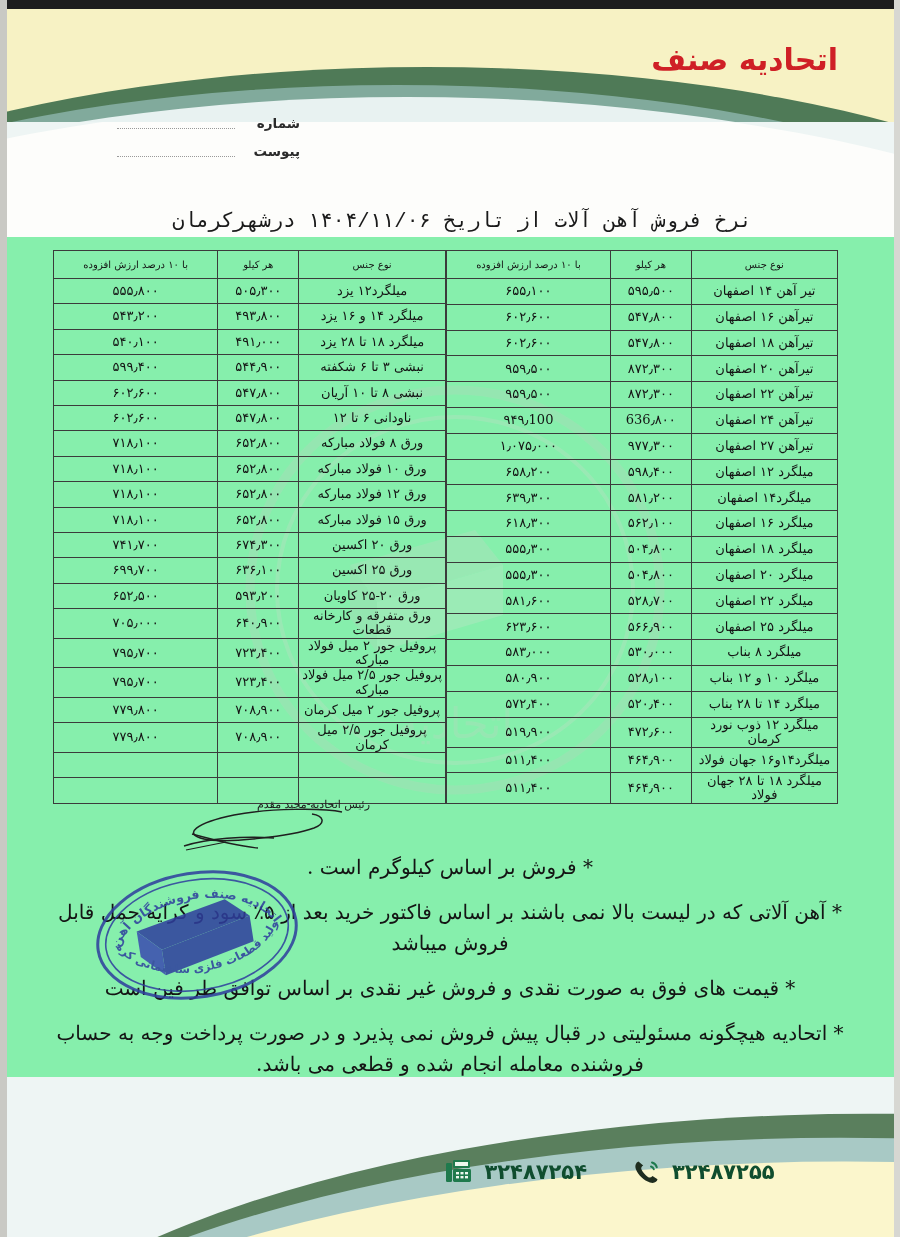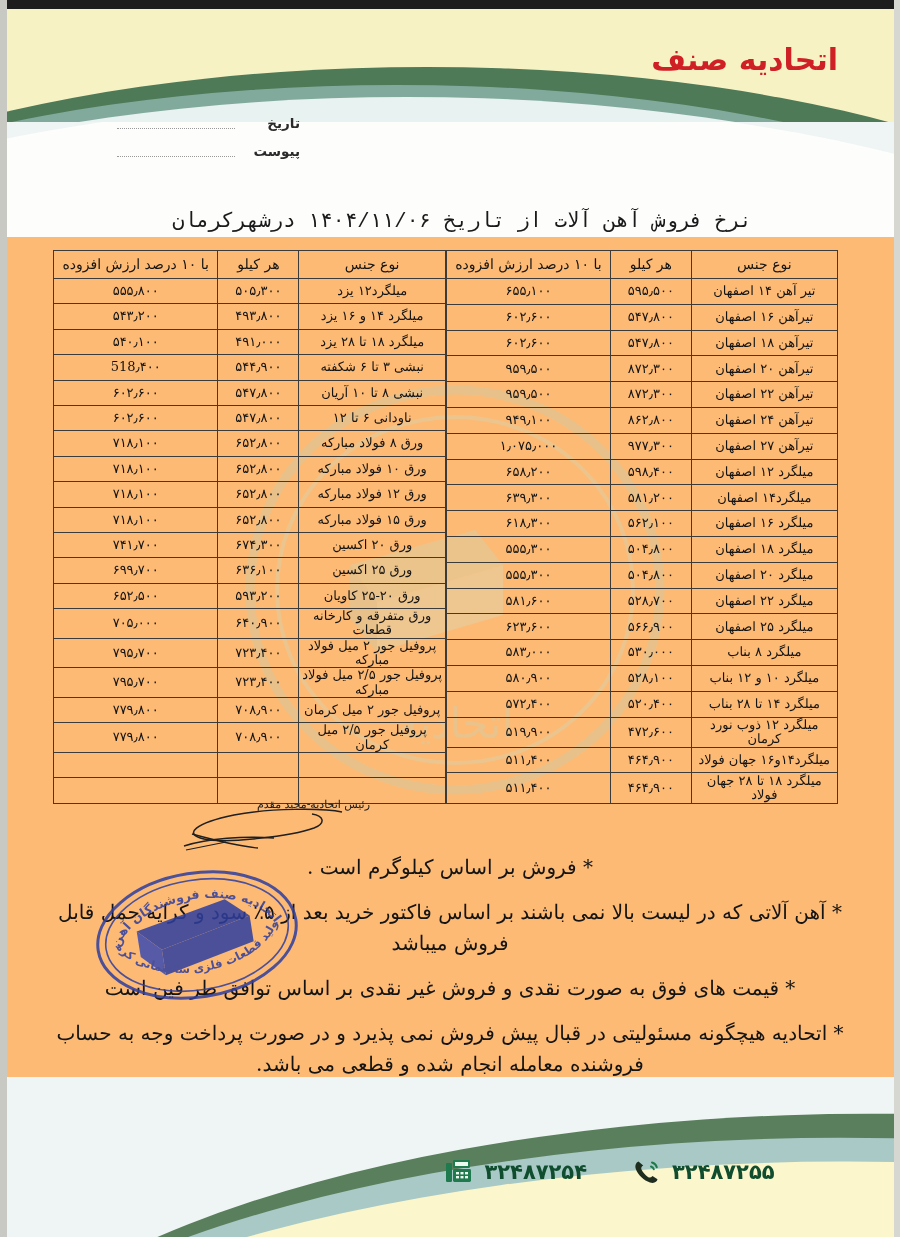--- a/index.html
+++ b/index.html
@@ -5,21 +5,21 @@
   html, body {
     margin: 0;
     padding: 0;
     background: #b9b9b9;
   }
   .page {
     position: relative;
     width: 900px;
     height: 1237px;
     margin: 0 auto;
-    background: #fdba74;
+    background: #86efac;
     overflow: hidden;
     font-family: "DejaVu Sans", "Liberation Sans", sans-serif;
     direction: rtl;
   }
 
   
   .scan-top-black {
     position: absolute; top: 0; left: 0; width: 900px; height: 9px;
     background: #1d1d1d;
   }
@@ -162,21 +162,21 @@
     height: 24.4px;
     text-align: center;
     vertical-align: middle;
     font-size: 13px;
     color: #141414;
     padding: 0 2px;
     background: transparent;
     line-height: 1.1;
   }
   table.price th {
-    font-size: 14px;
+    font-size: 10px;
     font-weight: normal;
     height: 27px;
   }
   .c-name { width: 147px; }
   .c-kilo { width: 78px; }
   .c-vat  { width: 167px; }
 
   .tbl-right .c-name { width: 147px; }
   .tbl-left  .c-name { width: 148px; }
 
@@ -298,21 +298,21 @@
     <div class="hdr-wave-light"></div>
   </div>
   <div class="header-sub-area">
     <div class="sub-wave-white"></div>
   </div>
 
   <div class="org-title">اتحادیه صنف</div>
 
   <div class="lh-fields">
     <div class="lh-row">
-      <span class="lh-label">تاریخ</span>
+      <span class="lh-label">شماره</span>
       <span class="lh-dots"></span>
     </div>
     <div class="lh-row">
       <span class="lh-label">پیوست</span>
       <span class="lh-dots"></span>
     </div>
   </div>
 
   <div class="doc-title">نرخ فروش آهن آلات از تاریخ ۱۴۰۴/۱۱/۰۶ درشهرکرمان</div>
 
@@ -356,22 +356,22 @@
             <td class="c-kilo">۸۷۲٫۳۰۰</td>
             <td class="c-vat">۹۵۹٫۵۰۰</td>
           </tr>
           <tr>
             <td class="c-name">تیرآهن ۲۲ اصفهان</td>
             <td class="c-kilo">۸۷۲٫۳۰۰</td>
             <td class="c-vat">۹۵۹٫۵۰۰</td>
           </tr>
           <tr>
             <td class="c-name">تیرآهن ۲۴ اصفهان</td>
-            <td class="c-kilo">۸۶۲٫۸۰۰</td>
-            <td class="c-vat">۹۴۹٫۱۰۰</td>
+            <td class="c-kilo">636٫۸۰۰</td>
+            <td class="c-vat">۹۴۹٫100</td>
           </tr>
           <tr>
             <td class="c-name">تیرآهن ۲۷ اصفهان</td>
             <td class="c-kilo">۹۷۷٫۳۰۰</td>
             <td class="c-vat">۱٫۰۷۵٫۰۰۰</td>
           </tr>
           <tr>
             <td class="c-name">میلگرد ۱۲ اصفهان</td>
             <td class="c-kilo">۵۹۸٫۴۰۰</td>
             <td class="c-vat">۶۵۸٫۲۰۰</td>
@@ -459,21 +459,21 @@
             <td class="c-vat">۵۴۳٫۲۰۰</td>
           </tr>
           <tr>
             <td class="c-name">میلگرد ۱۸ تا ۲۸ یزد</td>
             <td class="c-kilo">۴۹۱٫۰۰۰</td>
             <td class="c-vat">۵۴۰٫۱۰۰</td>
           </tr>
           <tr>
             <td class="c-name">نبشی ۳ تا ۶ شکفته</td>
             <td class="c-kilo">۵۴۴٫۹۰۰</td>
-            <td class="c-vat">518٫۴۰۰</td>
+            <td class="c-vat">۵۹۹٫۴۰۰</td>
           </tr>
           <tr>
             <td class="c-name">نبشی ۸ تا ۱۰ آریان</td>
             <td class="c-kilo">۵۴۷٫۸۰۰</td>
             <td class="c-vat">۶۰۲٫۶۰۰</td>
           </tr>
           <tr>
             <td class="c-name">ناودانی ۶ تا ۱۲</td>
             <td class="c-kilo">۵۴۷٫۸۰۰</td>
             <td class="c-vat">۶۰۲٫۶۰۰</td>

